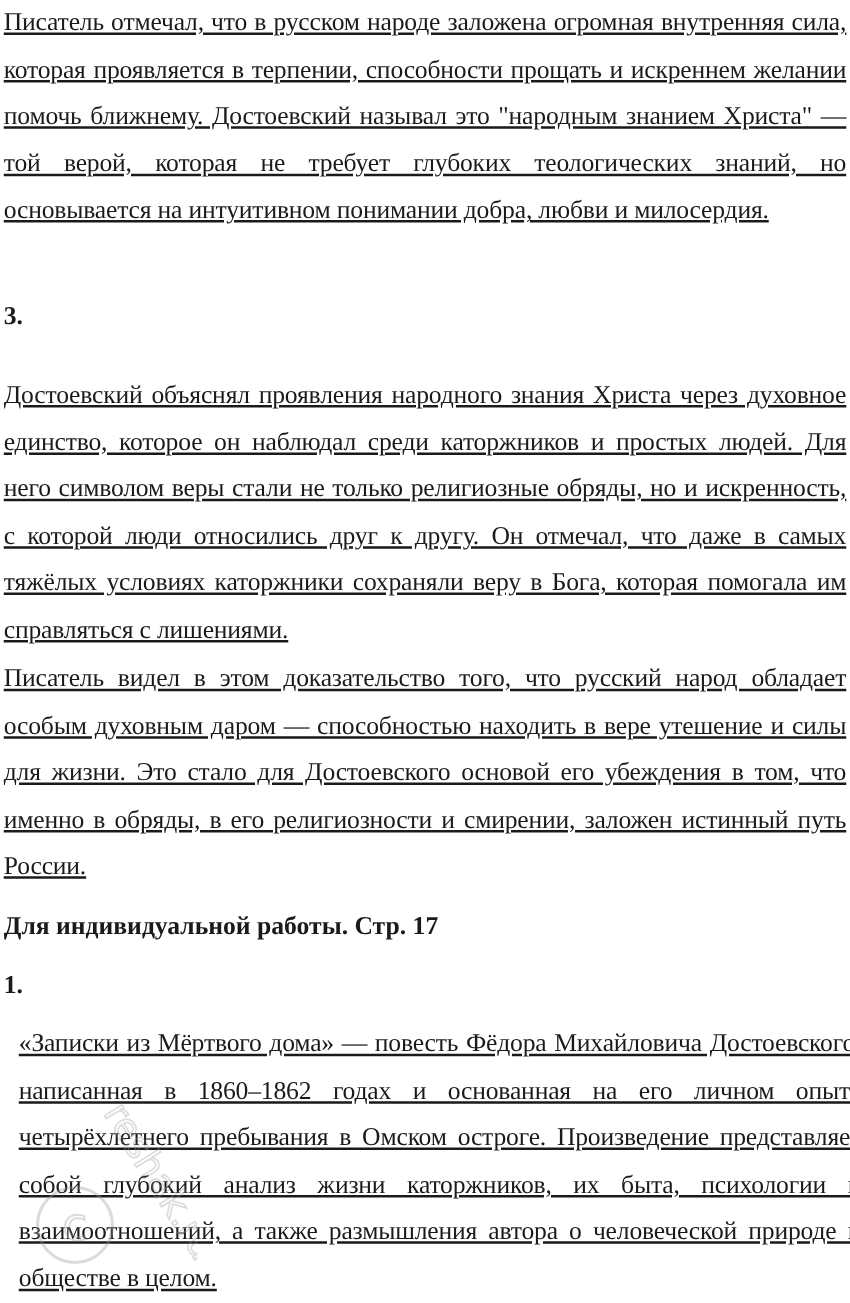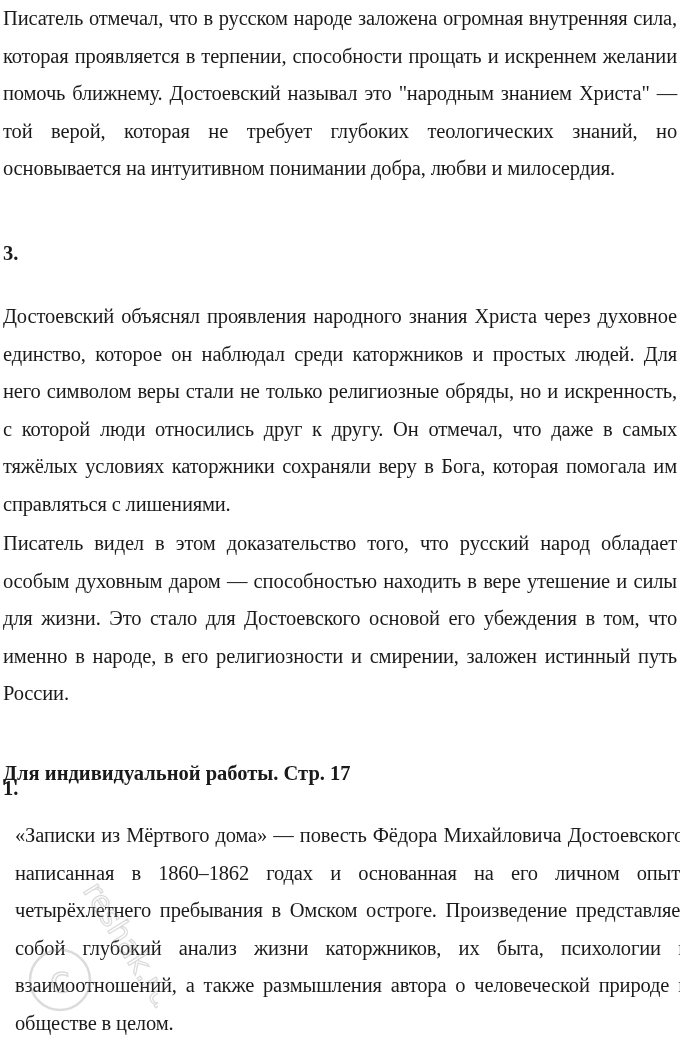--- a/index.html
+++ b/index.html
@@ -22,32 +22,33 @@
       width: 674px;
     }
     .para {
       font-size: 20.5px;
       line-height: 37.6px;
       text-align: justify;
       text-align-last: left;
       margin: 0;
       letter-spacing: -0.15px;
       word-spacing: 0px;
+      text-decoration: underline;
     }
     .heading {
       font-size: 20.5px;
       font-weight: bold;
       line-height: 37.6px;
       margin: 0;
     }
     #p1 { position: absolute; top: 0; left: 0; width: 674px; }
     #h3 { position: absolute; top: 235px; left: 0; }
     #p2 { position: absolute; top: 298px; left: 0; width: 674px; }
     #p3 { position: absolute; top: 525px; left: 0; width: 674px; }
-    #h-ind { position: absolute; top: 723px; left: 0; margin-top: 32px; }
+    #h-ind { position: absolute; top: 723px; left: 0; }
     #h1 { position: absolute; top: 770px; left: 0; }
     #p4 { position: absolute; top: 817px; left: 12px; width: 674px; }
 
     .watermark {
       position: absolute;
       left: 18px;
       top: 880px;
       width: 140px;
       height: 150px;
       pointer-events: none;
@@ -57,21 +58,21 @@
 </head>
 <body>
 
 <div class="page">
   <p id="p1" class="para">Писатель отмечал, что в русском народе заложена огромная внутренняя сила, которая проявляется в терпении, способности прощать и искреннем желании помочь ближнему. Достоевский называл это "народным знанием Христа" — той верой, которая не требует глубоких теологических знаний, но основывается на интуитивном понимании добра, любви и милосердия.</p>
 
   <p id="h3" class="heading">3.</p>
 
   <p id="p2" class="para">Достоевский объяснял проявления народного знания Христа через духовное единство, которое он наблюдал среди каторжников и простых людей. Для него символом веры стали не только религиозные обряды, но и искренность, с которой люди относились друг к другу. Он отмечал, что даже в самых тяжёлых условиях каторжники сохраняли веру в Бога, которая помогала им справляться с лишениями.</p>
 
-  <p id="p3" class="para">Писатель видел в этом доказательство того, что русский народ обладает особым духовным даром — способностью находить в вере утешение и силы для жизни. Это стало для Достоевского основой его убеждения в том, что именно в народе, в его религиозности и смирении, заложен истинный путь России.</p>
+  <p id="p3" class="para">Писатель видел в этом доказательство того, что русский народ обладает особым духовным даром — способностью находить в вере утешение и силы для жизни. Это стало для Достоевского основой его убеждения в том, что именно в обряды, в его религиозности и смирении, заложен истинный путь России.</p>
 
   <p id="h-ind" class="heading">Для индивидуальной работы. Стр. 17</p>
 
   <p id="h1" class="heading">1.</p>
 
   <p id="p4" class="para">«Записки из Мёртвого дома» — повесть Фёдора Михайловича Достоевского, написанная в 1860–1862 годах и основанная на его личном опыте четырёхлетнего пребывания в Омском остроге. Произведение представляет собой глубокий анализ жизни каторжников, их быта, психологии и взаимоотношений, а также размышления автора о человеческой природе и обществе в целом.</p>
 </div>
 
 <div class="watermark">
   <svg width="140" height="150" viewBox="0 0 140 150">

